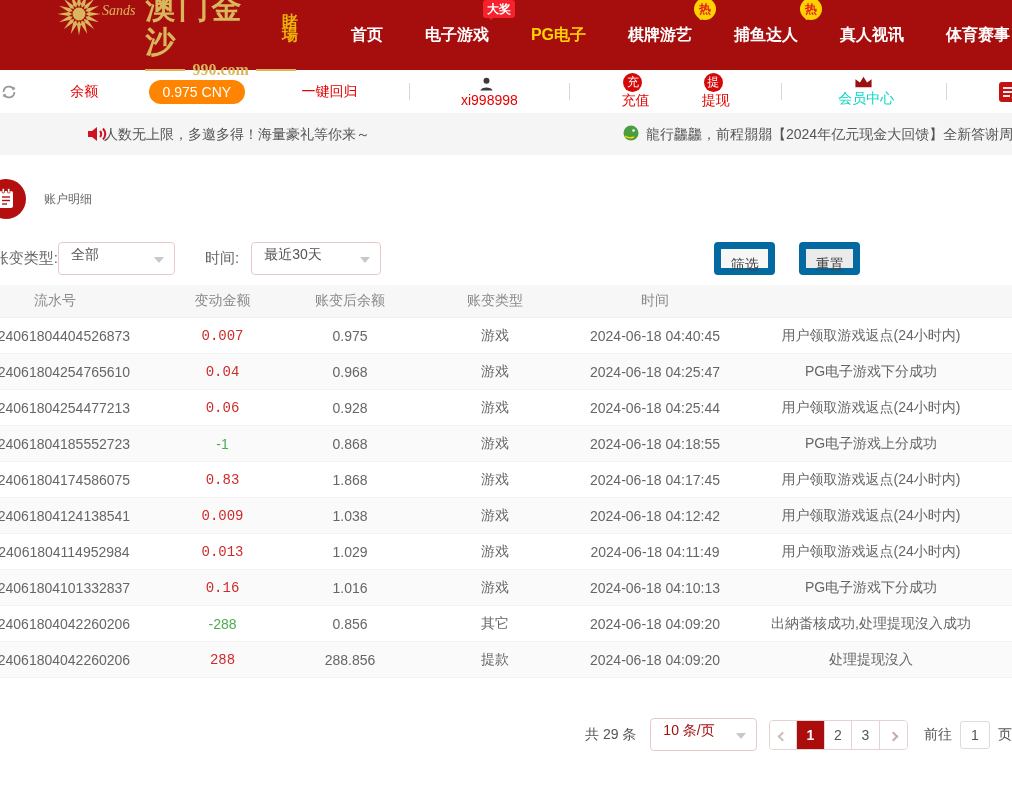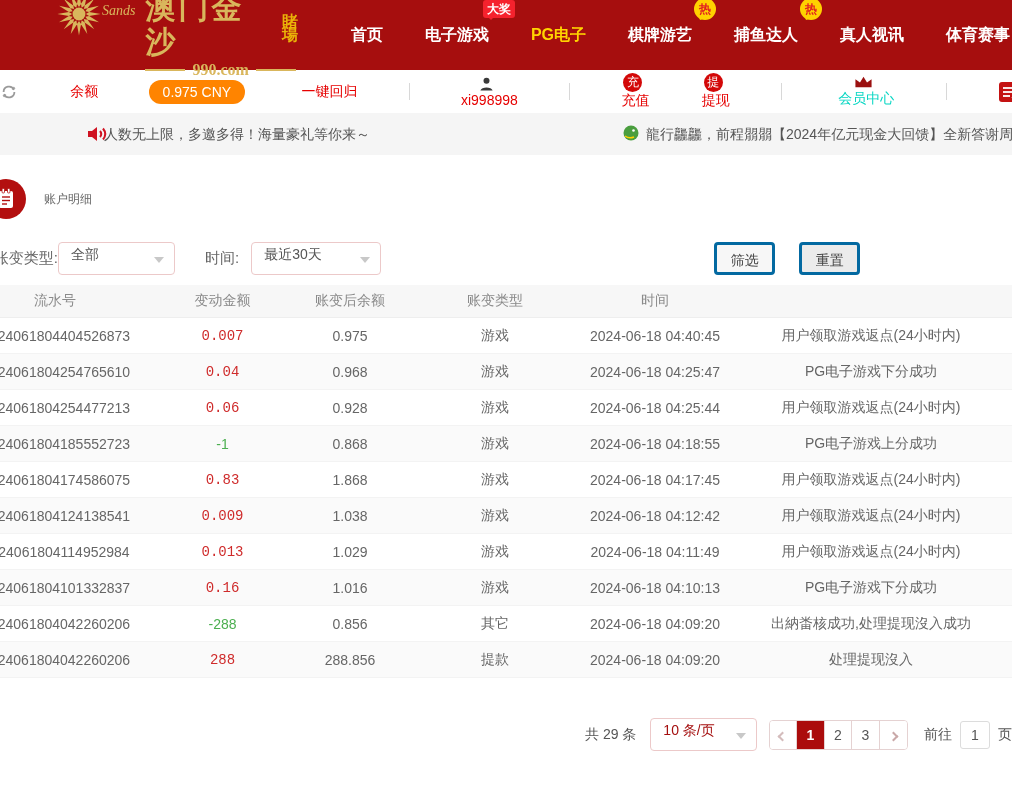--- a/index.html
+++ b/index.html
@@ -52,21 +52,21 @@
   .title-icon { width:40px; height:40px; border-radius:50%; background:#b30f0f; margin-left:31px; display:flex; align-items:center; justify-content:center; flex:none; }
   .title-text { margin-left:18px; color:#666; font-size:12px; }
 
   .filter-row { display:flex; align-items:center; height:33px; margin-top:23px; font-size:15px; color:#666; }
   .flabel1 { width:103px; text-align:right; white-space:nowrap; overflow:visible; }
   .sel { height:33px; border:1px solid #ecc9c9; border-radius:4px; background:#fff; display:flex; align-items:center; padding:0 26px 8px 12px; color:#555; font-size:14px; position:relative; cursor:pointer; }
   .sel .caret { position:absolute; right:10px; top:14px; width:0; height:0; border-left:5px solid transparent; border-right:5px solid transparent; border-top:6px solid #c8c8c8; }
   .sel1 { width:117px; margin-left:0; }
   .sel2 { width:130px; }
   .flabel2 { margin-left:30px; margin-right:12px; white-space:nowrap; }
-  .btn { height:33px; width:61px; border:3px solid #0369a1; border-radius:4px; color:#444; font-size:14px; text-align:center; line-height:31px; cursor:pointer; }
+  .btn { height:33px; width:61px; border:7px solid #0369a1; border-radius:4px; color:#444; font-size:14px; text-align:center; line-height:31px; cursor:pointer; }
   .btn-filter { background:#f7f7f7; margin-left:333px; }
   .btn-reset { background:#ebebeb; margin-left:24px; }
 
   
   .tbl { margin-top:10px; width:1057px; }
   .trow { display:flex; align-items:center; }
   .thead { background:#f7f7f7; height:33px; color:#8a8a8a; font-size:14px; border-bottom:1px solid #eee; }
   .tbody .trow { height:36px; font-size:14px; color:#666; border-bottom:1px solid #f3f3f3; background:#fff; }
   .tbody .trow:nth-child(even) { background:#fafafa; }
   .tc { text-align:center; white-space:nowrap; flex:none; }

